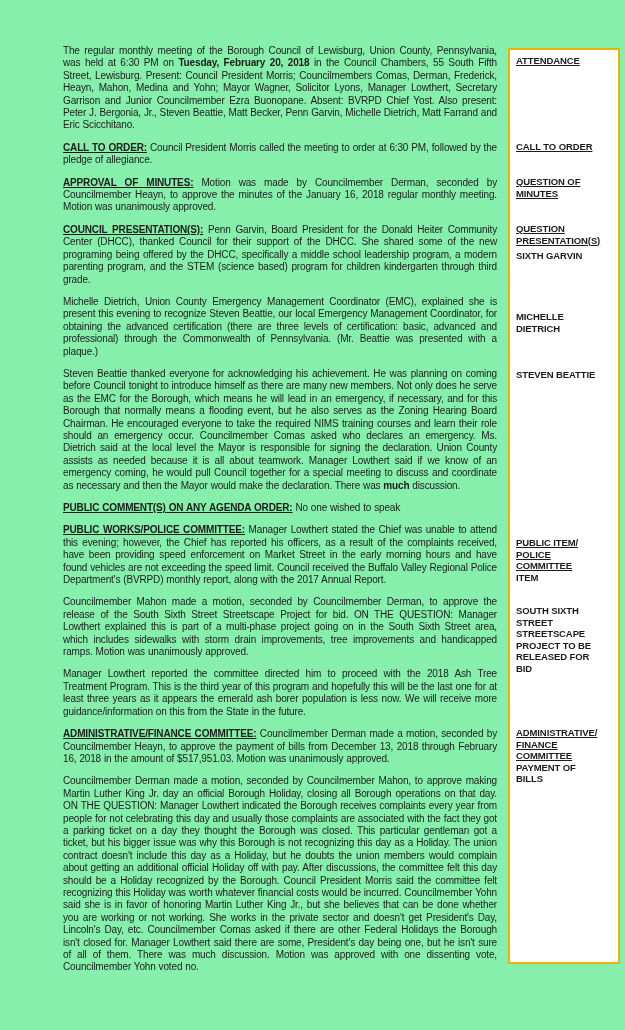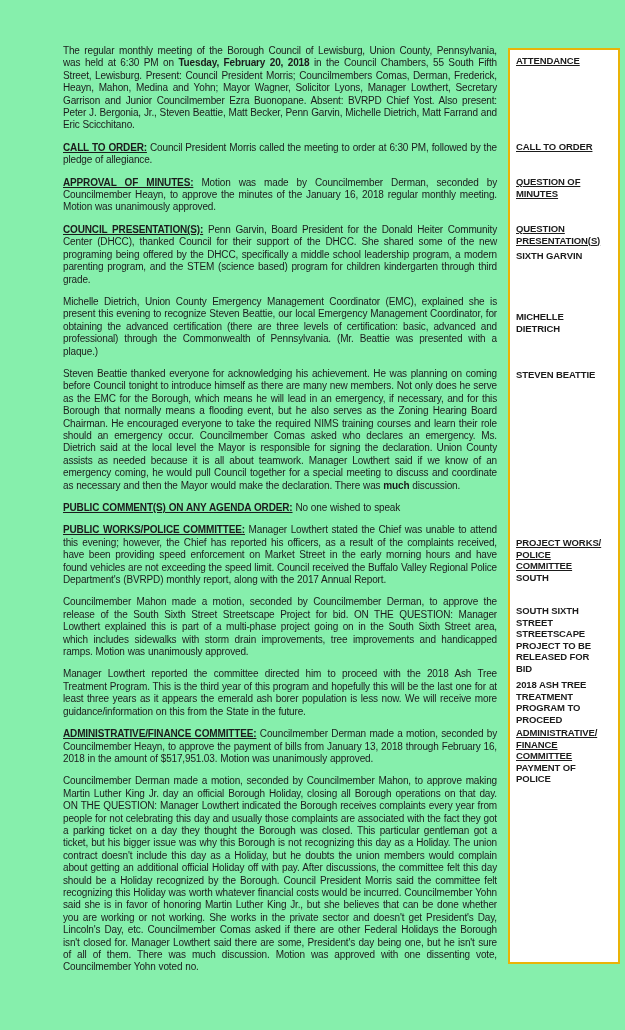--- a/index.html
+++ b/index.html
@@ -58,47 +58,43 @@
       <p class="para"><span class="">The regular monthly meeting of the Borough Council of Lewisburg, Union County, Pennsylvania, was held at 6:30 PM on </span><span class="b ">Tuesday, February 20, 2018</span><span class=""> in the Council Chambers, 55 South Fifth Street, Lewisburg. Present: Council President Morris; Councilmembers Comas, Derman, Frederick, Heayn, Mahon, Medina and Yohn; Mayor Wagner, Solicitor Lyons, Manager Lowthert, Secretary Garrison and Junior Councilmember Ezra Buonopane. Absent: BVRPD Chief Yost. Also present: Peter J. Bergonia, Jr., Steven Beattie, Matt Becker, Penn Garvin, Michelle Dietrich, Matt Farrand and Eric Scicchitano.</span></p>
       <p class="para"><span class="b u">CALL TO ORDER:</span><span class=""> Council President Morris called the meeting to order at 6:30 PM, followed by the pledge of allegiance.</span></p>
       <p class="para"><span class="b u">APPROVAL OF MINUTES:</span><span class=""> Motion was made by Councilmember Derman, seconded by Councilmember Heayn, to approve the minutes of the January 16, 2018 regular monthly meeting. Motion was unanimously approved.</span></p>
       <p class="para"><span class="b u">COUNCIL PRESENTATION(S):</span><span class=""> Penn Garvin, Board President for the Donald Heiter Community Center (DHCC), thanked Council for their support of the DHCC. She shared some of the new programing being offered by the DHCC, specifically a middle school leadership program, a modern parenting program, and the STEM (science based) program for children kindergarten through third grade.</span></p>
       <p class="para"><span class="">Michelle Dietrich, Union County Emergency Management Coordinator (EMC), explained she is present this evening to recognize Steven Beattie, our local Emergency Management Coordinator, for obtaining the advanced certification (there are three levels of certification: basic, advanced and professional) through the Commonwealth of Pennsylvania. (Mr. Beattie was presented with a plaque.)</span></p>
       <p class="para"><span class="">Steven Beattie thanked everyone for acknowledging his achievement. He was planning on coming before Council tonight to introduce himself as there are many new members. Not only does he serve as the EMC for the Borough, which means he will lead in an emergency, if necessary, and for this Borough that normally means a flooding event, but he also serves as the Zoning Hearing Board Chairman. He encouraged everyone to take the required NIMS training courses and learn their role should an emergency occur. Councilmember Comas asked who declares an emergency. Ms. Dietrich said at the local level the Mayor is responsible for signing the declaration. Union County assists as needed because it is all about teamwork. Manager Lowthert said if we know of an emergency coming, he would pull Council together for a special meeting to discuss and coordinate as necessary and then the Mayor would make the declaration. There was </span><span class="b ">much</span><span class=""> discussion.</span></p>
       <p class="para"><span class="b u">PUBLIC COMMENT(S) ON ANY AGENDA ORDER:</span><span class=""> No one wished to speak</span></p>
       <p class="para"><span class="b u">PUBLIC WORKS/POLICE COMMITTEE:</span><span class=""> Manager Lowthert stated the Chief was unable to attend this evening; however, the Chief has reported his officers, as a result of the complaints received, have been providing speed enforcement on Market Street in the early morning hours and have found vehicles are not exceeding the speed limit. Council received the Buffalo Valley Regional Police Department's (BVRPD) monthly report, along with the 2017 Annual Report.</span></p>
       <p class="para"><span class="">Councilmember Mahon made a motion, seconded by Councilmember Derman, to approve the release of the South Sixth Street Streetscape Project for bid. ON THE QUESTION: Manager Lowthert explained this is part of a multi-phase project going on in the South Sixth Street area, which includes sidewalks with storm drain improvements, tree improvements and handicapped ramps. Motion was unanimously approved.</span></p>
       <p class="para"><span class="">Manager Lowthert reported the committee directed him to proceed with the 2018 Ash Tree Treatment Program. This is the third year of this program and hopefully this will be the last one for at least three years as it appears the emerald ash borer population is less now. We will receive more guidance/information on this from the State in the future.</span></p>
-      <p class="para"><span class="b u">ADMINISTRATIVE/FINANCE COMMITTEE:</span><span class=""> Councilmember Derman made a motion, seconded by Councilmember Heayn, to approve the payment of bills from January 13, 2018 through February 16, 2018 in the amount of $517,951.03. Motion was unanimously approved.</span></p>
+      <p class="para"><span class="b u">ADMINISTRATIVE/FINANCE COMMITTEE:</span><span class=""> Councilmember Derman made a motion, seconded by Councilmember Heayn, to approve the payment of bills from December 13, 2018 through February 16, 2018 in the amount of $517,951.03. Motion was unanimously approved.</span></p>
       <p class="para"><span class="">Councilmember Derman made a motion, seconded by Councilmember Mahon, to approve making Martin Luther King Jr. day an official Borough Holiday, closing all Borough operations on that day. ON THE QUESTION: Manager Lowthert indicated the Borough receives complaints every year from people for not celebrating this day and usually those complaints are associated with the fact they got a parking ticket on a day they thought the Borough was closed. This particular gentleman got a ticket, but his bigger issue was why this Borough is not recognizing this day as a Holiday. The union contract doesn't include this day as a Holiday, but he doubts the union members would complain about getting an additional official Holiday off with pay. After discussions, the committee felt this day should be a Holiday recognized by the Borough. Council President Morris said the committee felt recognizing this Holiday was worth whatever financial costs would be incurred. Councilmember Yohn said she is in favor of honoring Martin Luther King Jr., but she believes that can be done whether you are working or not working. She works in the private sector and doesn't get President's Day, Lincoln's Day, etc. Councilmember Comas asked if there are other Federal Holidays the Borough isn't closed for. Manager Lowthert said there are some, President's day being one, but he isn't sure of all of them. There was much discussion. Motion was approved with one dissenting vote, Councilmember Yohn voted no.</span></p>
     </div>
   <div class="margin-box">
       <div class="side-item" style="top: 5px;"><span class="u">ATTENDANCE</span></div>
       <div class="side-item" style="top: 91px;"><span class="u">CALL TO ORDER</span></div>
       <div class="side-item" style="top: 126px;"><span class="u">QUESTION OF
 MINUTES</span></div>
       <div class="side-item" style="top: 173px;"><span class="u">QUESTION
 PRESENTATION(S)</span></div>
       <div class="side-item" style="top: 200px;"><span>SIXTH GARVIN</span></div>
       <div class="side-item" style="top: 253px; margin-top: 8px;"><span>MICHELLE
 DIETRICH</span></div>
       <div class="side-item" style="top: 319px;"><span>STEVEN BEATTIE</span></div>
-      <div class="side-item" style="top: 487px;"><span class="u">PROJECT WORKS/
+      <div class="side-item" style="top: 487px;"><span class="u">PUBLIC ITEM/
 POLICE
 COMMITTEE</span>
-<span>SOUTH</span></div>
+<span>ITEM</span></div>
       <div class="side-item" style="top: 555px;"><span>SOUTH SIXTH
 STREET
 STREETSCAPE
 PROJECT TO BE
 RELEASED FOR
 BID</span></div>
-      <div class="side-item" style="top: 629px;"><span>2018 ASH TREE
-TREATMENT
-PROGRAM TO
-PROCEED</span></div>
       <div class="side-item" style="top: 677px;"><span class="u">ADMINISTRATIVE/
 FINANCE
 COMMITTEE</span>
 <span>PAYMENT OF
-POLICE</span></div>
+BILLS</span></div>
     </div>
 </div>
 
 </body></html>

